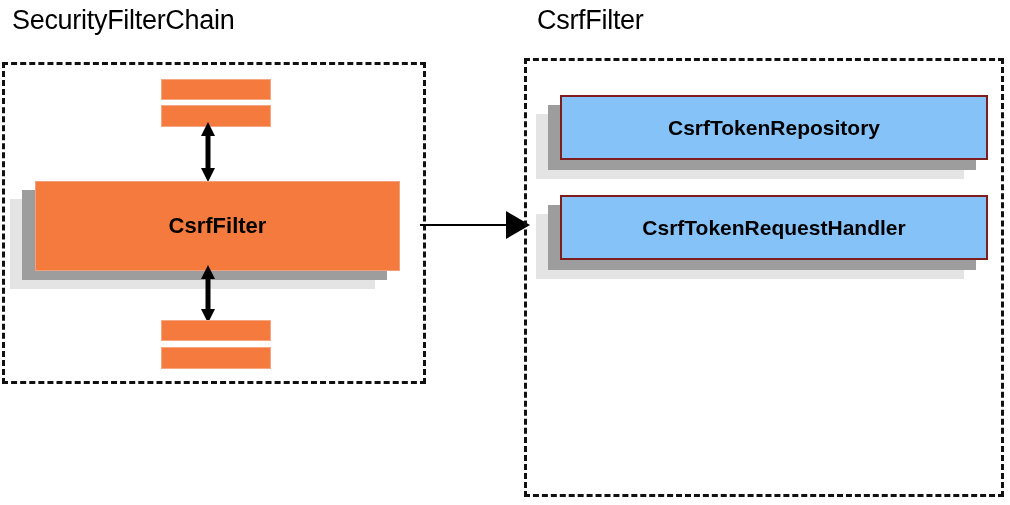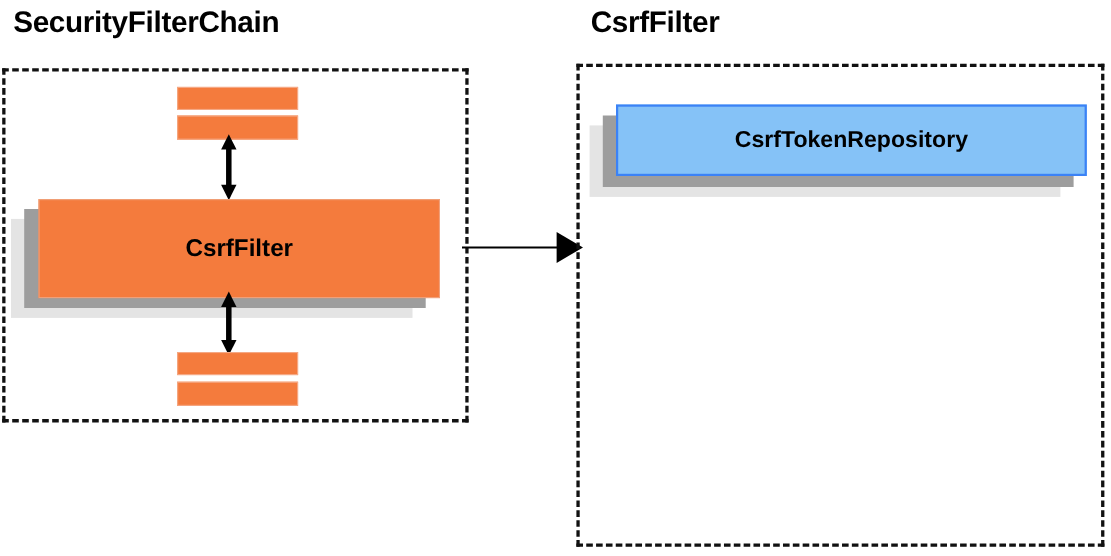--- a/index.html
+++ b/index.html
@@ -7,21 +7,21 @@
     width:1010px;height:505px;
     background:#ffffff;
     font-family:"Liberation Sans", sans-serif;
     overflow:hidden;
     position:relative;
   }
   #stage{position:absolute;left:0;top:0;width:1010px;height:505px;}
 
   .group-title{
     position:absolute;
-    font-weight:bold;
+    font-weight:normal;
     font-size:27px;
     line-height:27px;
     color:#000000;
     letter-spacing:-0.3px;
     white-space:nowrap;
   }
   #title-left{left:12px;top:7px;}
   #title-right{left:537px;top:7px;}
 
   .dashed-container{
@@ -73,21 +73,21 @@
   #bar-top-2{left:161px;top:105px;width:110px;height:22px;}
   #bar-bottom-1{left:161px;top:320px;width:110px;height:21px;}
   #bar-bottom-2{left:161px;top:347px;width:110px;height:22px;}
 
   
   .blue-box{position:absolute;left:560px;width:428px;height:65px;}
   .blue-box .shade-far{left:-24px;top:19px;width:428px;height:65px;}
   .blue-box .shade-near{left:-12px;top:10px;width:428px;height:65px;}
   .blue-box .face{
     background:#85c2f7;
-    border:2px solid #3b82f6;
+    border:2px solid #7f1d1d;
     font-size:21px;
   }
 
   
   .arrow-svg{position:absolute;overflow:visible;}
   #arrow-chain-to-filter{left:420px;top:205px;}
   #arrow-up{left:200px;top:122px;}
   #arrow-down{left:200px;top:265px;}
 </style>
 </head>
@@ -131,16 +131,21 @@
   </svg>
 
   <div class="dashed-container" id="filter-container"></div>
 
   <div class="blue-box stack-box" style="top:95px;">
     <div class="shade-far"></div>
     <div class="shade-near"></div>
     <div class="face">CsrfTokenRepository</div>
   </div>
 
+  <div class="blue-box stack-box" style="top:195px;">
+    <div class="shade-far"></div>
+    <div class="shade-near"></div>
+    <div class="face">CsrfTokenRequestHandler</div>
+  </div>
 
 
 
 </div>
 
 </body></html>

